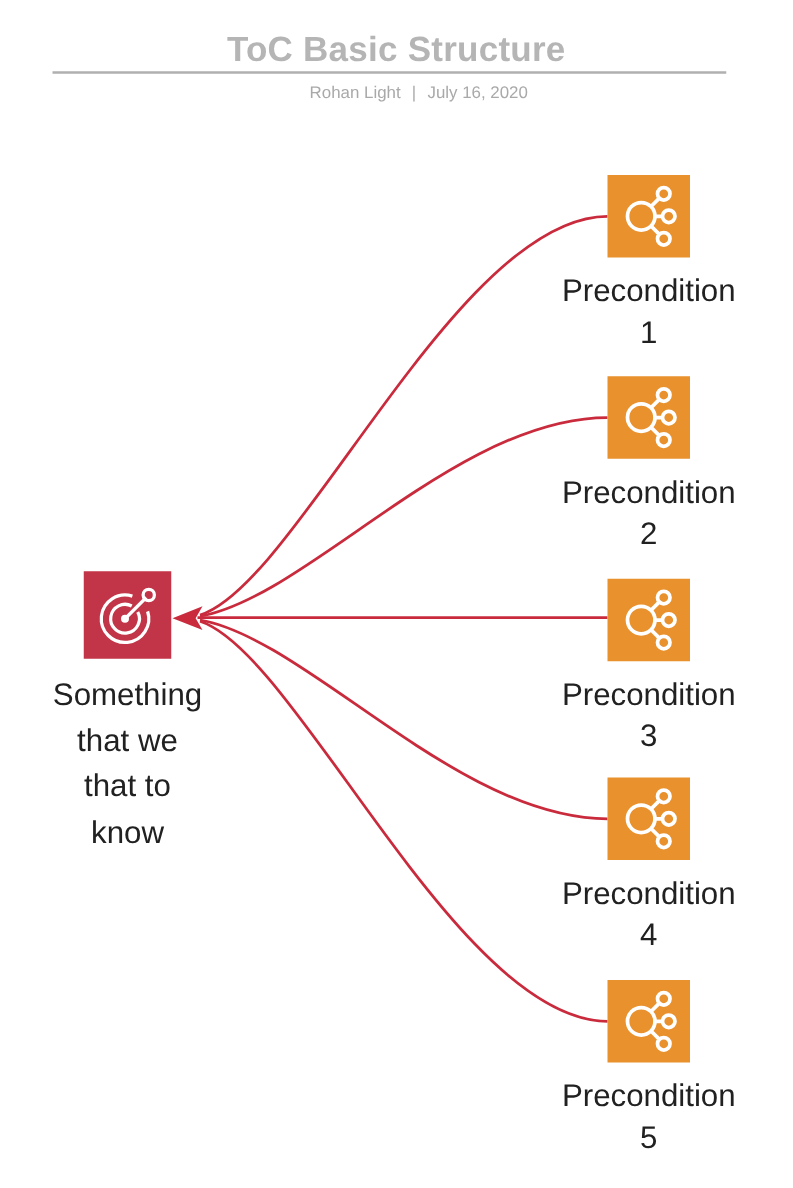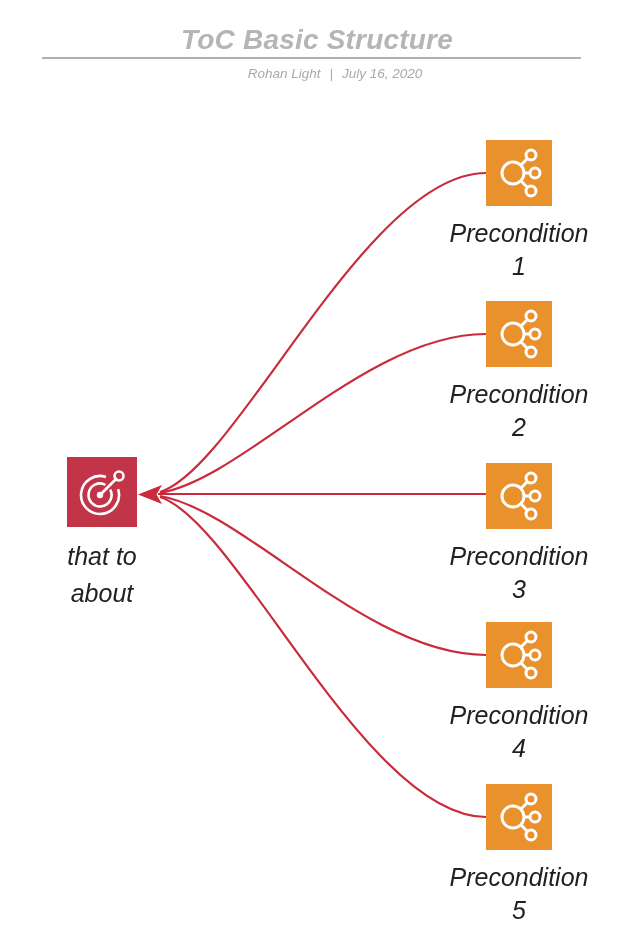--- a/index.html
+++ b/index.html
@@ -7,21 +7,20 @@
     padding: 0;
     background: #ffffff;
     font-family: "Liberation Sans", sans-serif;
   }
   .canvas {
     position: relative;
     width: 634px;
     height: 950px;
     background: #ffffff;
     overflow: hidden;
-    font-style: italic;
   }
 
   
   .page-title {
     position: absolute;
     top: 24px; left: 0; right: 0;
     text-align: center;
     font-size: 28px;
     font-weight: 700;
     color: #b5b5b6;
@@ -149,22 +148,24 @@
     <path class="edge" d="M 486 817 C 366 817 238 522 160 497"></path>
     <path class="head" d="M 138 494.5 L 162 485 L 156.5 494.5 L 162 504 Z"></path>
   </svg>
 
   <div class="sq outcome">
     <svg width="70" height="70" viewBox="0 0 70 70">
         <use href="#icon-target"></use>
       </svg>
   </div>
   <div class="outcome-label">
+    <span>Something</span>
+    <span>that we</span>
     <span>that to</span>
-    <span>about</span>
+    <span>know</span>
   </div>
 
   <div class="sq pre p1">
     <svg width="66" height="66" viewBox="0 0 66 66">
         <use href="#icon-network"></use>
       </svg>
   </div>
   <div class="pre-label l1">
     <span>Precondition</span>
     <span class="num">1</span>

